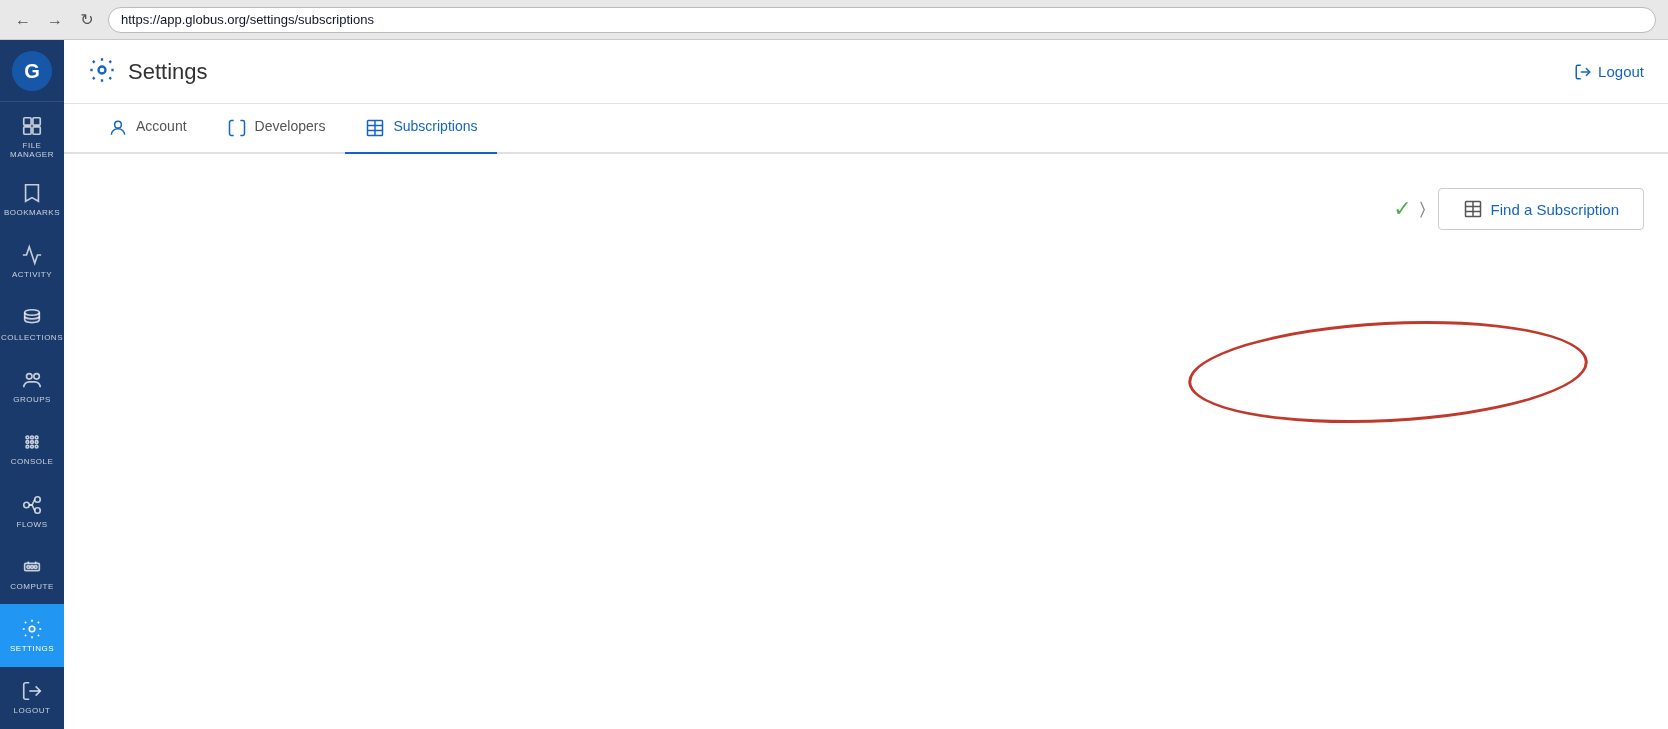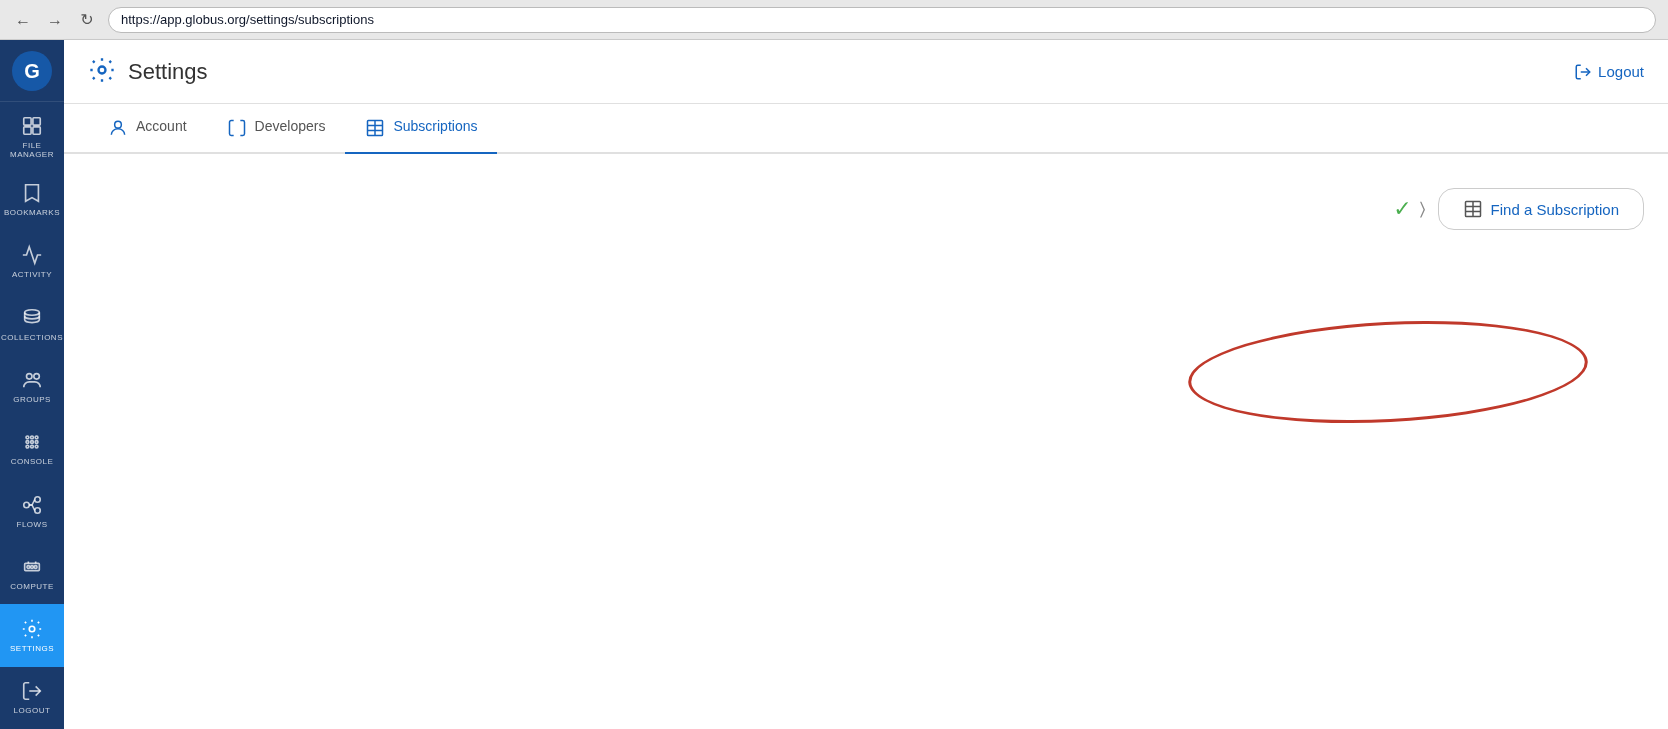--- a/index.html
+++ b/index.html
@@ -178,21 +178,21 @@
     }
 
     
     .find-subscription-btn {
       display: flex;
       align-items: center;
       gap: 8px;
       padding: 10px 24px;
       background: white;
       border: 1.5px solid #ccc;
-      border-radius: 16px;
+      border-radius: 4px;
       color: #1565c0;
       font-size: 15px;
       cursor: pointer;
       white-space: nowrap;
     }
     .find-subscription-btn svg { width: 20px; height: 20px; color: #555; }
 
     
     .annotation-ellipse {
       position: absolute;

